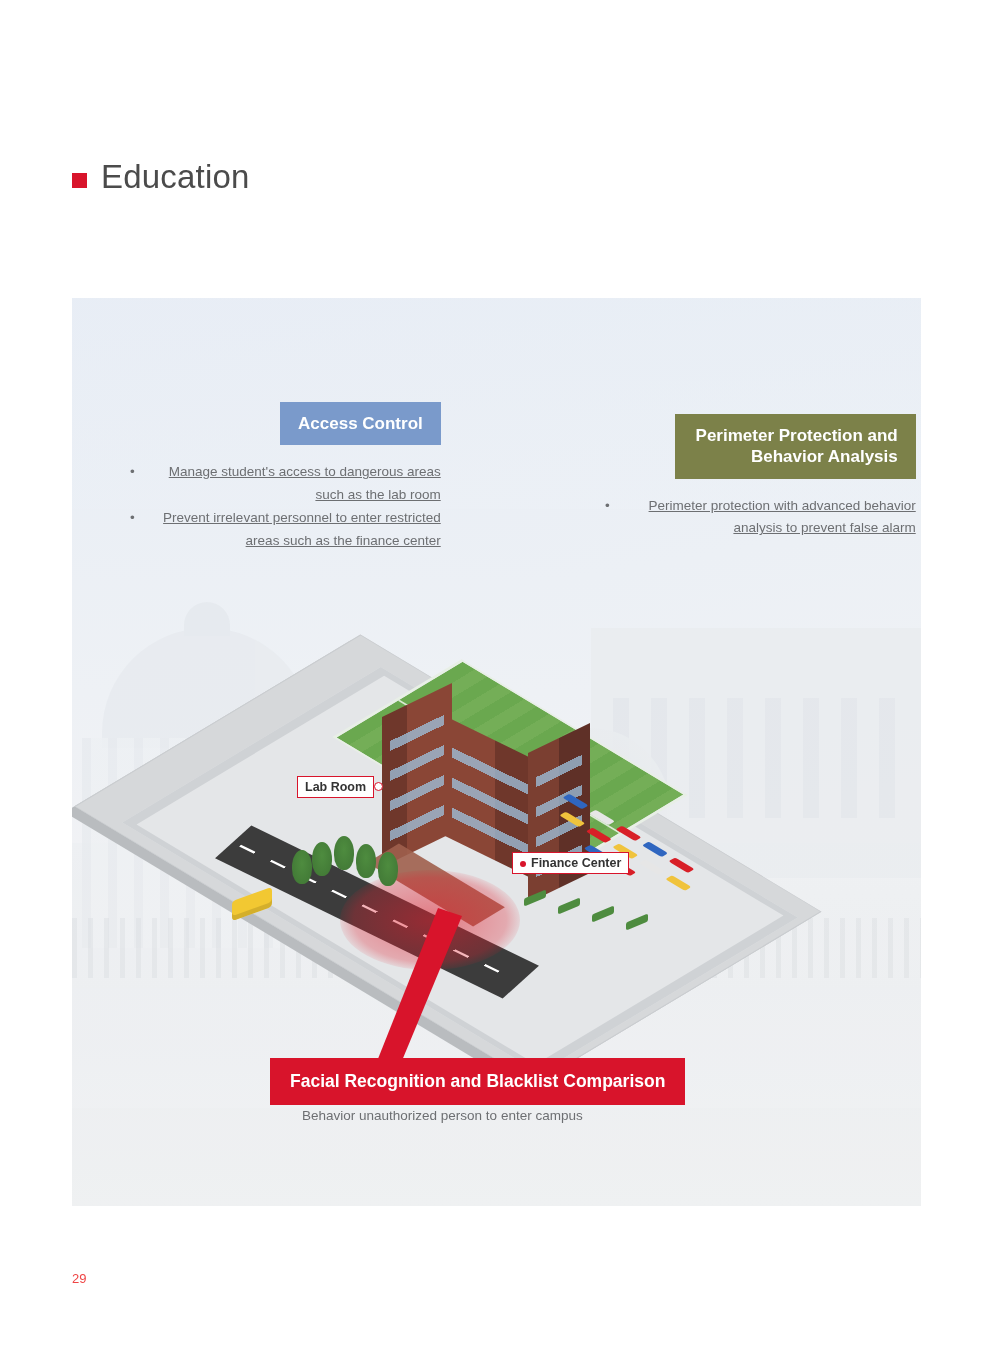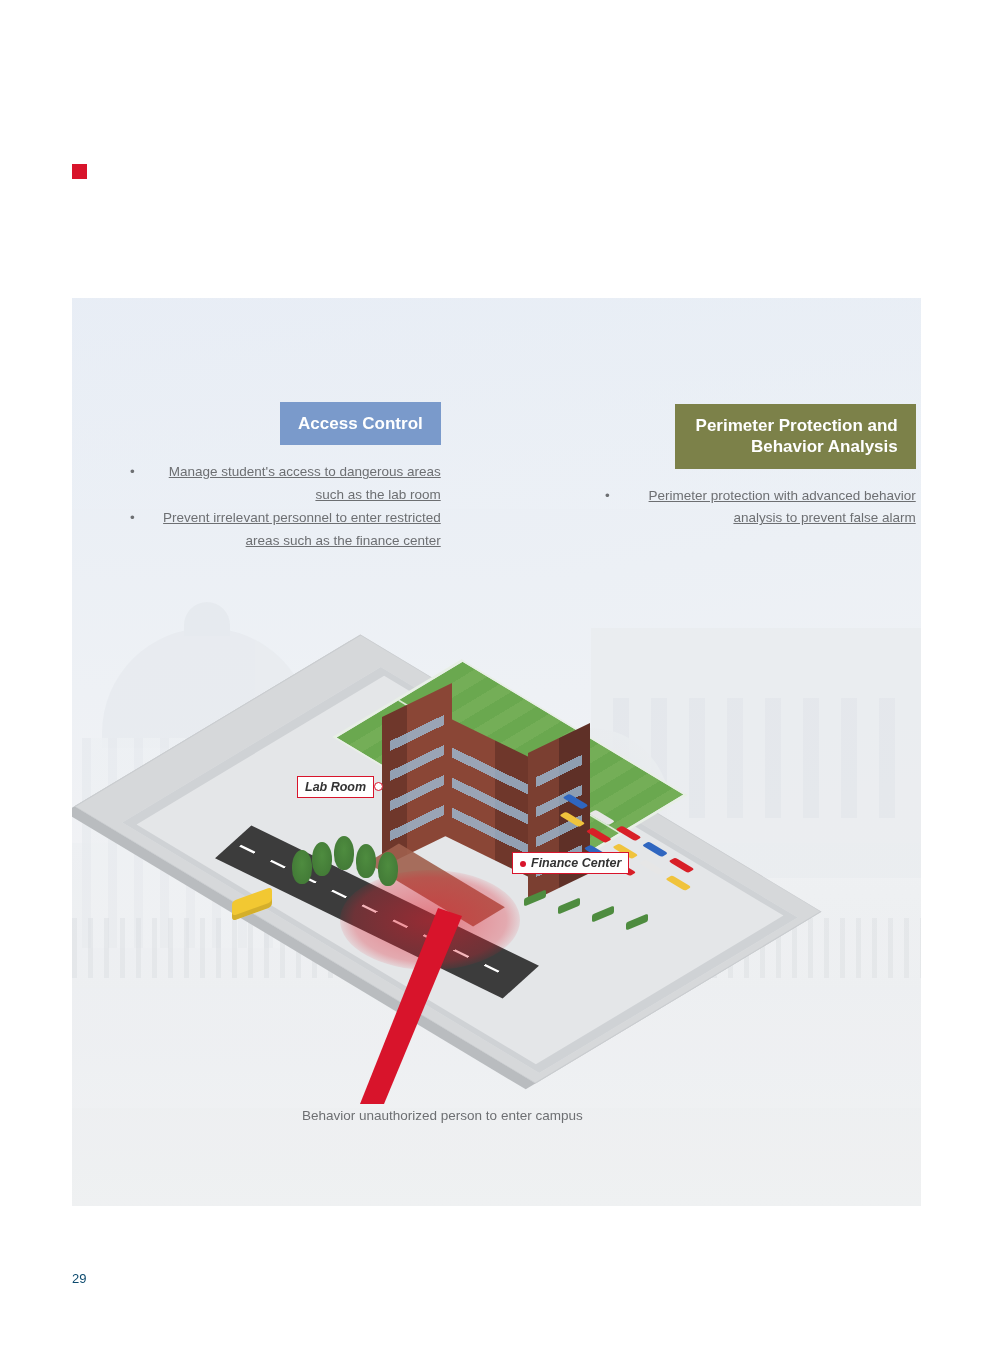--- a/index.html
+++ b/index.html
@@ -164,21 +164,21 @@
   }
   .bullet-dot {
     color: #6d6f72;
   }
   .bullet-text {
     max-width: 300px;
     text-decoration: underline;
   }
 
   .callout-access { left: 58px; top: 104px; }
-  .callout-perimeter { left: 533px; top: 106px; }
+  .callout-perimeter { left: 533px; top: 116px; }
 
   
   .scene {
     position: absolute;
     left: 60px;
     top: 290px;
     width: 790px;
     height: 470px;
   }
   .iso-base {
@@ -348,21 +348,20 @@
   
   .scene-label {
     position: absolute;
     background: #ffffff;
     border: 1.5px solid #d8142b;
     color: #333333;
     font-size: 12.5px;
     font-weight: bold;
     padding: 3px 7px;
     white-space: nowrap;
-    font-style: italic;
   }
   .scene-label .dotmark {
     display: inline-block;
     width: 6px; height: 6px;
     border-radius: 50%;
     background: #d8142b;
     margin-right: 5px;
     vertical-align: middle;
   }
   .label-lab { left: 165px; top: 188px; }
@@ -404,28 +403,29 @@
     font-size: 13.5px;
     color: #6d6f72;
   }
 
   
   .page-number {
     position: absolute;
     left: 72px;
     top: 1271px;
     font-size: 13px;
-    color: #0c4a6e;
+    color: #ef4444;
   }
 </style>
 </head>
 <body>
 
 <div class="page-title-row">
   <span class="title-bullet"></span>
+  <span class="page-title">Education</span>
 </div>
 
 <div class="panel">
 
   <div class="bg-photo">
     <div class="bg-sky"></div>
     <div class="bg-ground"></div>
     <div class="bg-dome"></div>
     <div class="bg-colonnade"></div>
     <div class="bg-building-right"></div>
@@ -521,17 +521,20 @@
     </div>
     <div class="scene-label label-finance">
       <span class="dotmark"></span><span>Finance Center</span>
     </div>
 
     <svg class="pointer" viewBox="0 0 120 200">
       <polygon points="96,0 120,8 42,196 18,196" fill="#d8142b"></polygon>
     </svg>
   </div>
 
+  <div class="facial-box">
+    <span>Facial Recognition and Blacklist Comparison</span>
+  </div>
   <div class="facial-sub">Behavior unauthorized person to enter campus</div>
 
 </div>
 
 <div class="page-number">29</div>
 
 </body></html>

